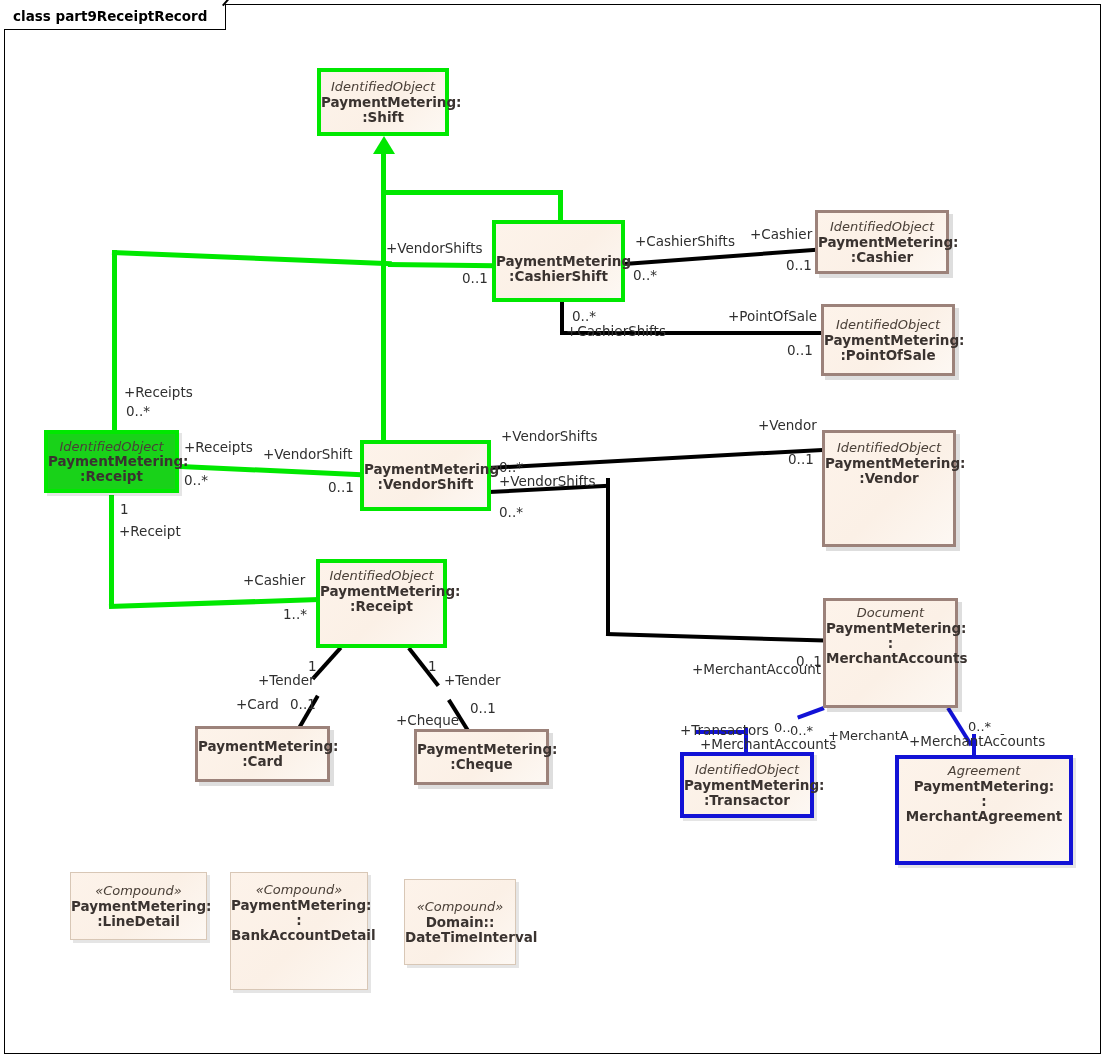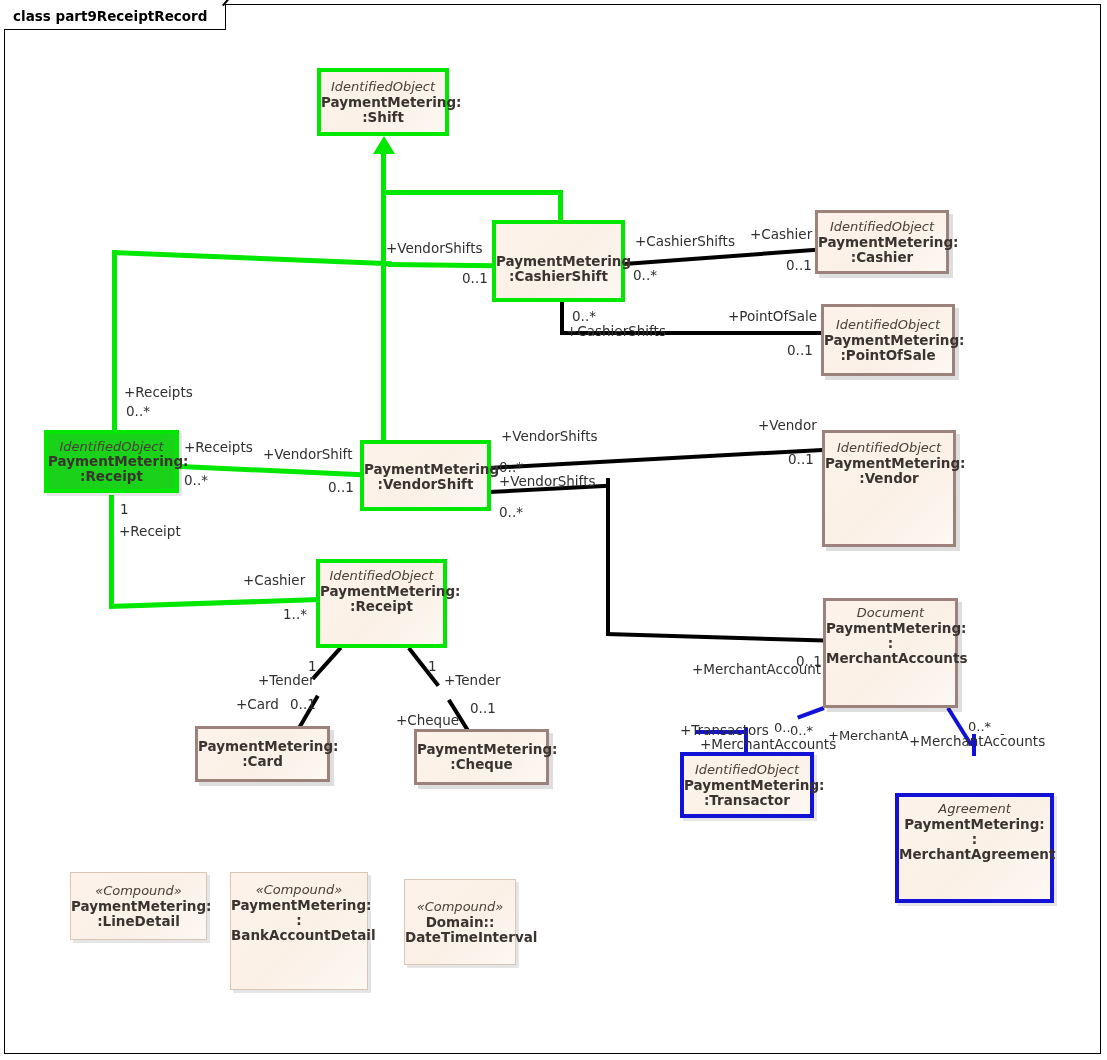--- a/index.html
+++ b/index.html
@@ -180,21 +180,21 @@
   </div>
 
   <div class="node b-blue shadow-s" style="left:680px;top:752px;width:134px;height:66px;">
     <div class="inner">
       <div class="ster">IdentifiedObject</div>
       <div class="nm">PaymentMetering:</div>
       <div class="nm">:Transactor</div>
     </div>
   </div>
 
-  <div class="node b-blue shadow-s" style="left:895px;top:793px;width:159px;height:110px;">
+  <div class="node b-blue shadow-s" style="left:895px;top:755px;width:178px;height:110px;">
     <div class="inner" style="top:5px;transform:none;">
       <div class="ster">Agreement</div>
       <div class="nm">PaymentMetering:</div>
       <div class="nm">:</div>
       <div class="nm">MerchantAgreement</div>
     </div>
   </div>
 
   <div class="node b-tan shadow-s" style="left:70px;top:872px;width:137px;height:68px;">
     <div class="inner">

